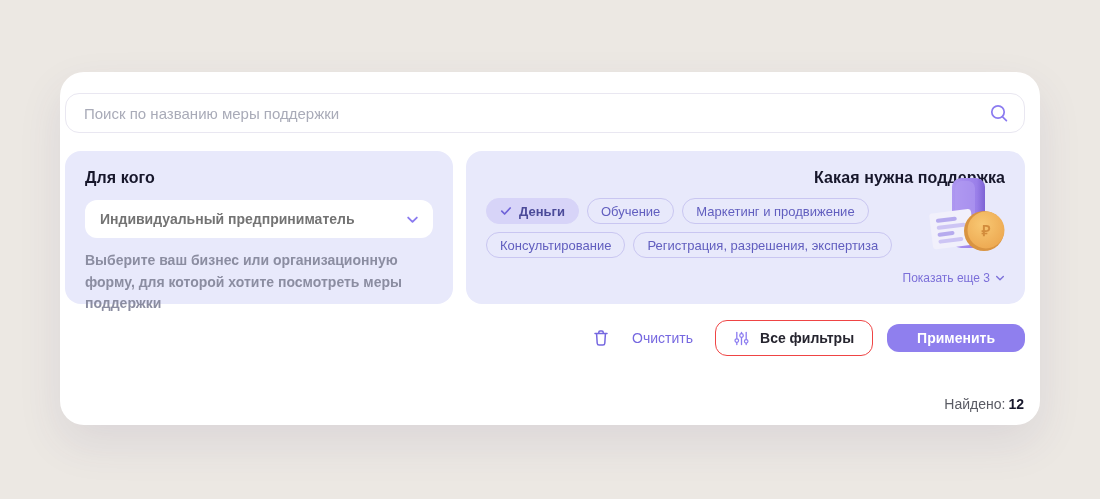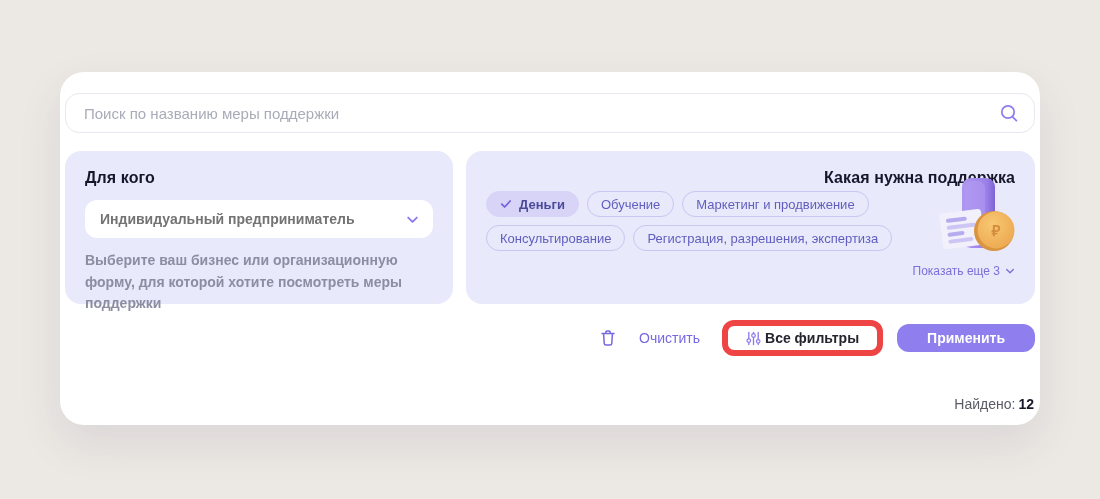--- a/index.html
+++ b/index.html
@@ -6,21 +6,21 @@
   html,body { width:1100px; height:499px; overflow:hidden; }
   body {
     background:#ECE8E3;
     font-family:"Liberation Sans", sans-serif;
     position:relative;
   }
   .card {
     position:absolute; left:60px; top:72px; width:980px; height:353px;
     background:#FFFFFF; border-radius:24px;
     box-shadow:0 18px 44px rgba(70,60,120,0.10);
-    padding:21px 5px 0 5px;
+    padding:21px 15px 0 5px;
   }
   
   .search-bar {
     height:40px; border:1px solid #E9E7F1; border-radius:14px;
     display:flex; align-items:center; padding:0 15px 0 18px; background:#fff;
   }
   .search-bar input {
     flex:1; border:none; outline:none; font-size:15px; color:#33343E;
     font-family:"Liberation Sans", sans-serif; background:transparent;
   }
@@ -34,43 +34,43 @@
   .panel h3 { font-size:16px; font-weight:700; color:#17172B; letter-spacing:.1px; }
   .panel-left { width:388px; flex:0 0 auto; }
   .panel-right { flex:1; position:relative;text-align:right; }
   .select {
     margin-top:13px; height:38px; background:#fff; border-radius:12px;
     display:flex; align-items:center; justify-content:space-between;
     padding:0 14px 0 15px; cursor:pointer;
   }
   .select-value { font-size:14px; font-weight:600; color:#737373; }
   .helper { margin-top:12px; font-size:14px; line-height:1.55; color:#8B8DA1;font-weight:bold; }
-  .chips { margin-top:4px; display:flex; flex-wrap:wrap; gap:8px; max-width:445px; }
+  .chips { margin-top:11px; display:flex; flex-wrap:wrap; gap:8px; max-width:445px; }
   .chip {
     height:26px; border-radius:14px; padding:0 13px; border:1px solid #C9C6F1;
     display:inline-flex; align-items:center; gap:7px; cursor:pointer;
     font-size:13px; font-weight:500; color:#615EBF; background:transparent; white-space:nowrap;
   }
   .chip.selected {
     background:#D7D4F8; border-color:#D7D4F8; color:#4B4A99; font-weight:600;
   }
   .show-more {
     margin-top:13px; display:inline-flex; align-items:center; gap:5px;
     font-size:12px; color:#7B6FD9; cursor:pointer; font-weight:500;
   }
   .illustration { position:absolute; right:16px; top:22px; width:84px; height:88px; }
   
   .actions { display:flex; justify-content:flex-end; align-items:center; gap:14px; margin-top:16px; }
   .clear-btn {
     display:inline-flex; align-items:center; gap:24px; cursor:pointer;
     color:#7668E0; font-size:14px; font-weight:500; margin-right:8px;
   }
   .filters-btn {
-    height:36px; background:#fff; border:6px solid #ef4444; border-radius:12px;
-    display:inline-flex; align-items:center; gap:4px; padding:0 18px; cursor:pointer;
+    height:36px; background:#fff; border:1px solid #ef4444; border-radius:12px;
+    display:inline-flex; align-items:center; gap:11px; padding:0 18px; cursor:pointer;
     font-size:14px; font-weight:700; color:#26252F; font-family:"Liberation Sans", sans-serif;
   }
   .apply-btn {
     height:28px; border:none; border-radius:12px; background:#8F7FEE; cursor:pointer;
     color:#fff; font-size:14px; font-weight:700; padding:0 30px;
     font-family:"Liberation Sans", sans-serif;
   }
   .results { margin-top:40px; text-align:right; font-size:14px; color:#5A5B64; padding-right:1px; }
   .results b { color:#17172B; font-weight:700; margin-left:3px; }
 </style>

